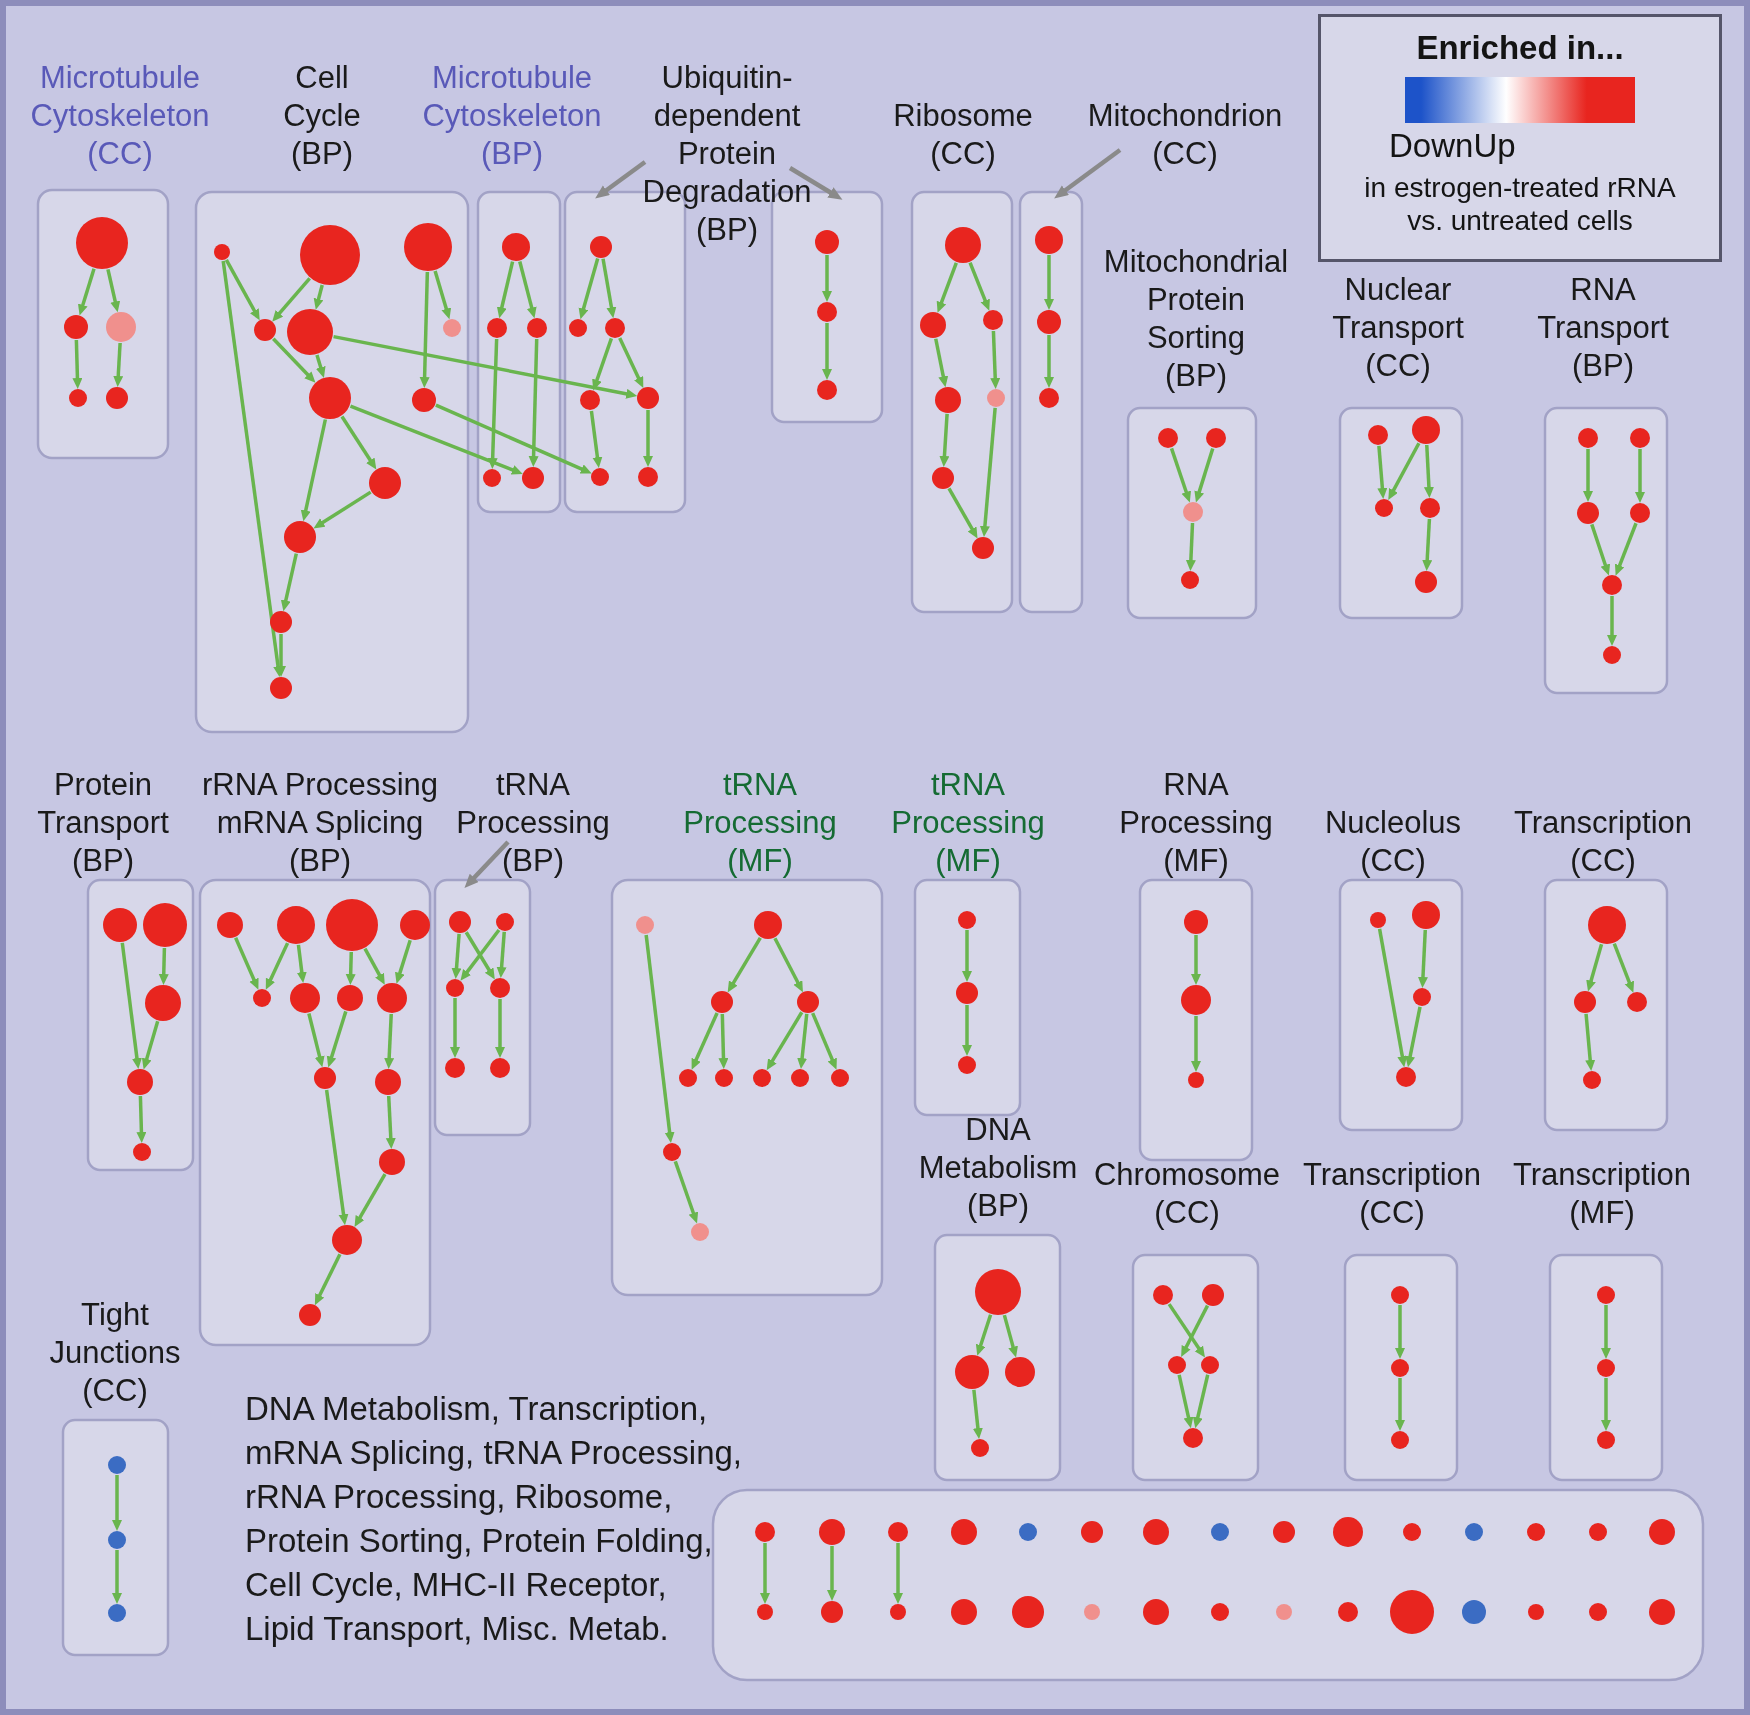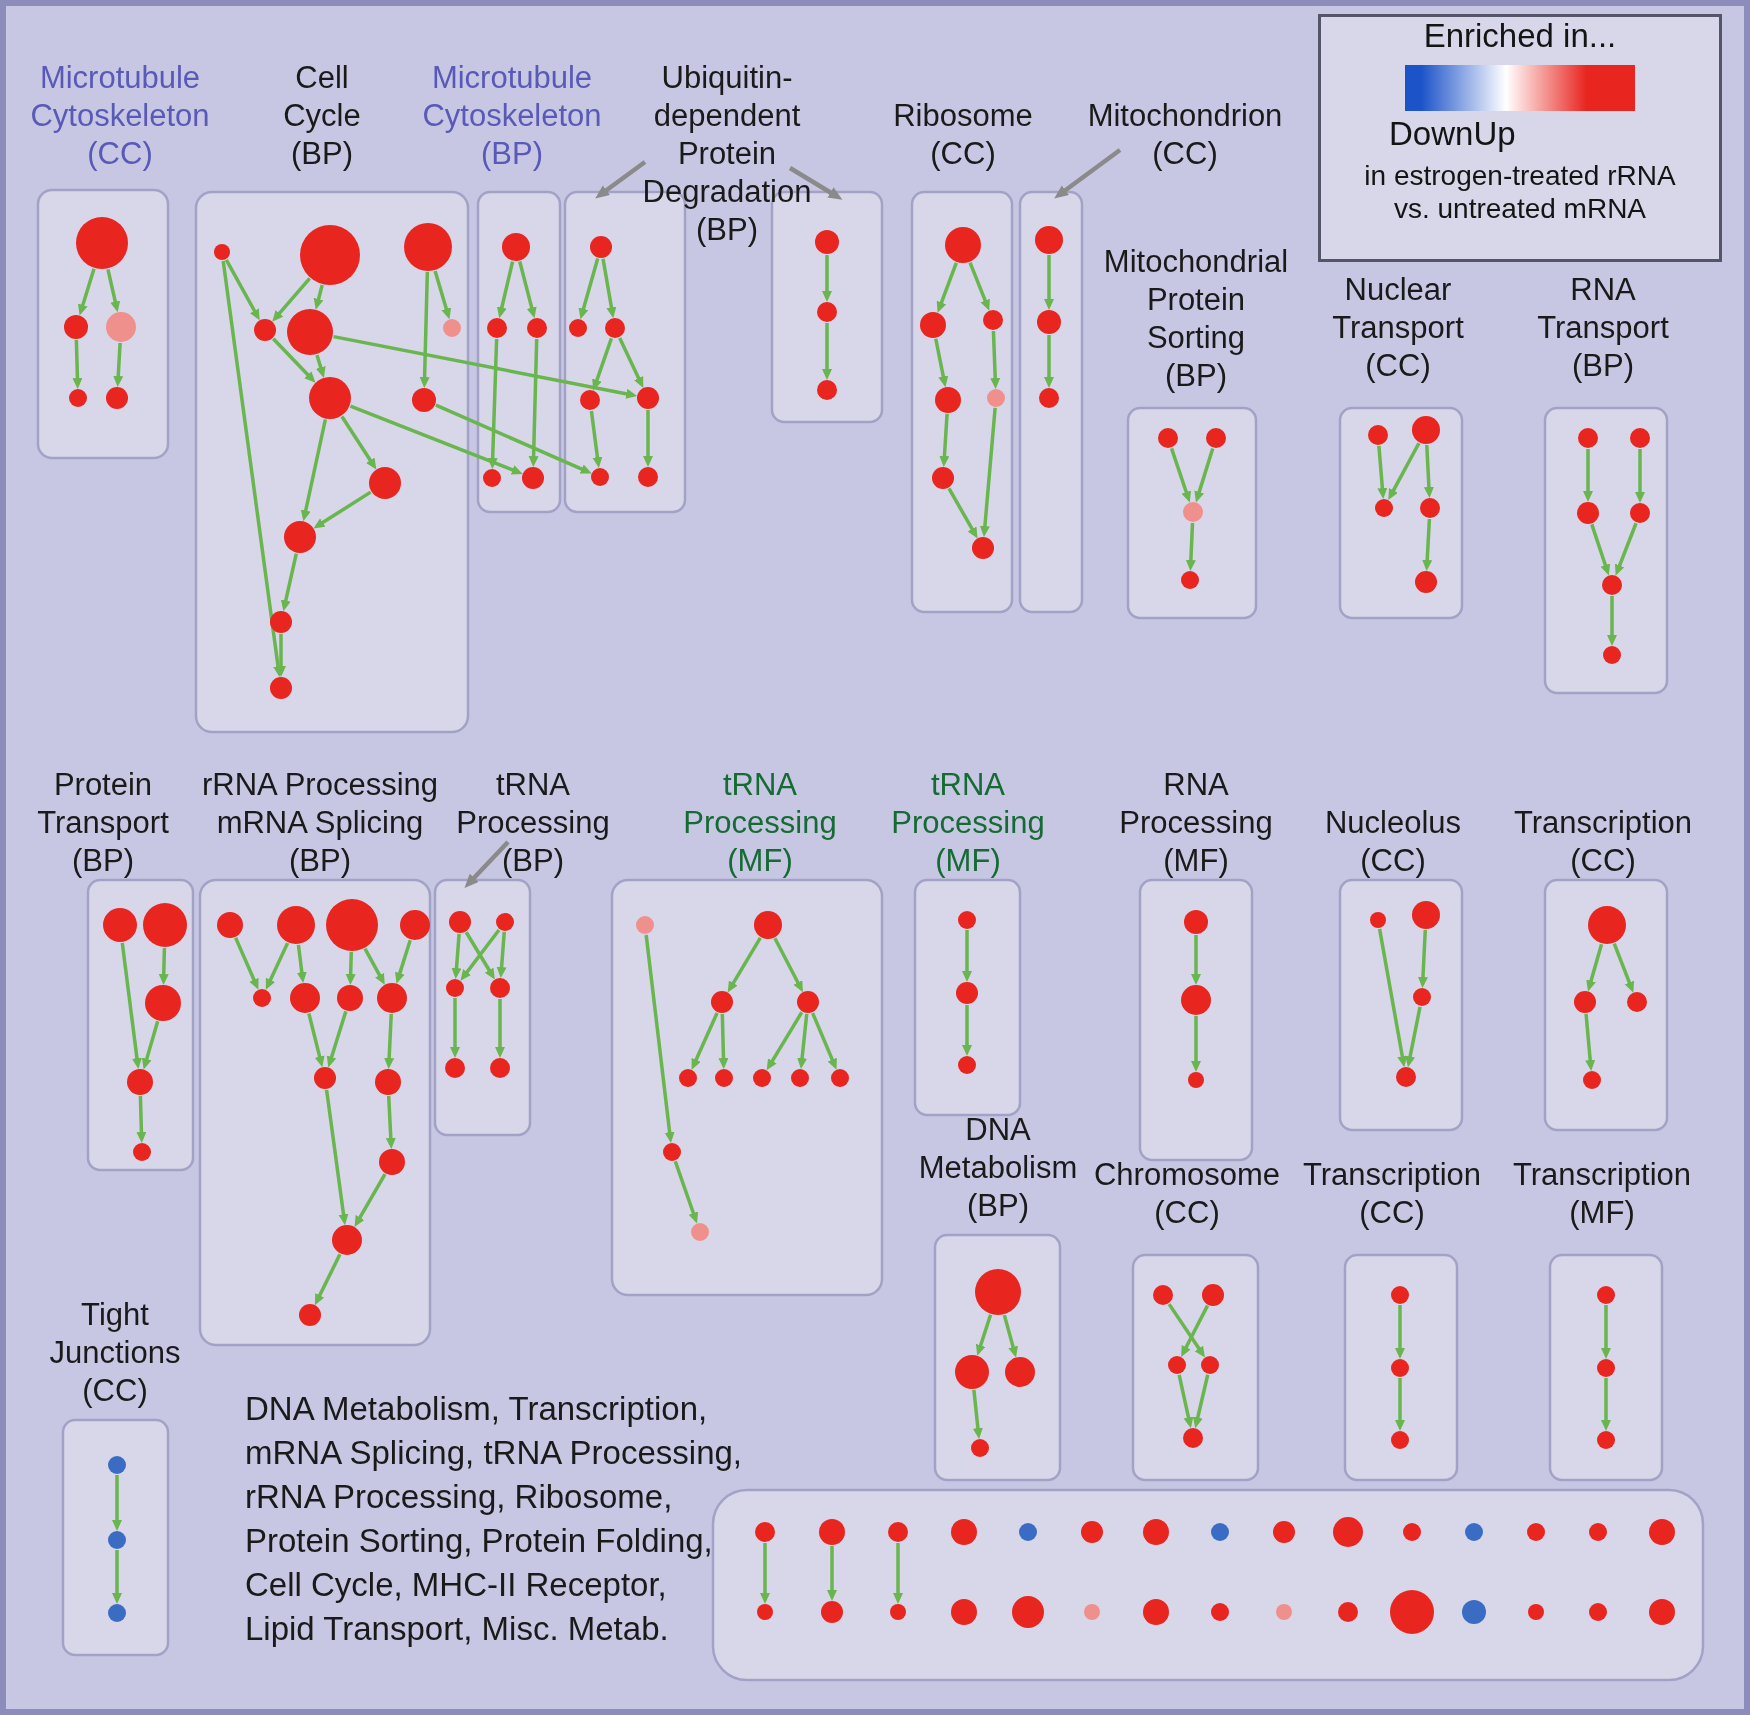--- a/index.html
+++ b/index.html
@@ -7,21 +7,21 @@
   .canvas { position:relative; width:1750px; height:1715px; background:var(--bg,#c7c7e3); overflow:hidden; }
   #diagram { position:absolute; left:0; top:0; }
   .box { fill:var(--box-fill,#d7d7e9); stroke:var(--box-stroke,#a2a2c6); stroke-width:2.5px; }
   .frame { fill:none; stroke:var(--frame,#8d8dbb); stroke-width:6px; }
   .edge { stroke:var(--edge,#69b54e); stroke-width:3.5px; }
   .gray-arrow { stroke:var(--gray,#8a8a8a); stroke-width:4.5px; }
   .label { font-family:"Liberation Sans", sans-serif; }
   .legend { position:absolute; left:1318px; top:14px; width:404px; height:248px;
             background:var(--box-fill,#d7d7e9); border:3px solid var(--legend-border,#55556a);
             text-align:center; color:#141414; }
-  .legend-title { font-size:33px; margin-top:0; }
+  .legend-title { font-size:33px; margin-top:12px;font-weight:bold; }
   .legend-gradient { width:230px; height:46px; margin:10px auto 4px auto; }
   .legend-scale { width:262px; margin:0 auto 6px auto; display:flex; font-size:33px; }
   .legend-sub { font-size:28px; line-height:33px; }
 </style>
 </head>
 <body>
 
 <div class="canvas">
 
   <svg id="diagram" width="1750" height="1715" viewBox="0 0 1750 1715">
@@ -353,16 +353,16 @@
     </svg>
 
   <div class="legend">
     <div class="legend-title">Enriched in...</div>
     <div class="legend-gradient" style="background: linear-gradient(90deg, rgb(29, 83, 201) 0%, rgb(29, 83, 201) 7%, rgb(255, 255, 255) 44%, rgb(232, 37, 31) 79%, rgb(232, 37, 31) 100%);"></div>
     <div class="legend-scale">
       <span>Down</span>
       <span>Up</span>
     </div>
     <div class="legend-sub">in estrogen-treated rRNA</div>
-    <div class="legend-sub">vs. untreated mRNA</div>
+    <div class="legend-sub">vs. untreated cells</div>
   </div>
 
 </div>
 
 </body></html>

